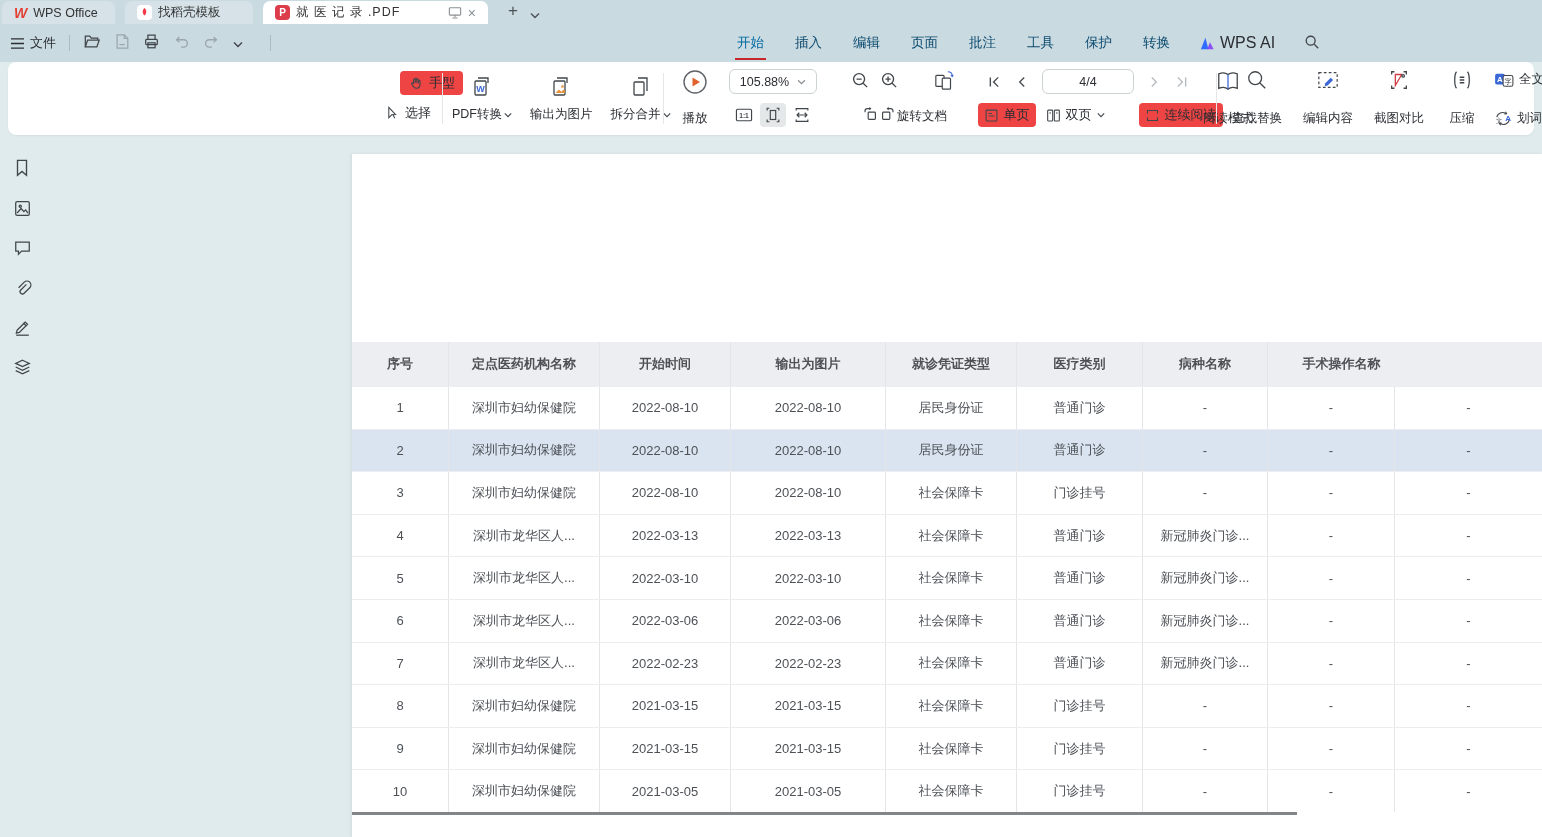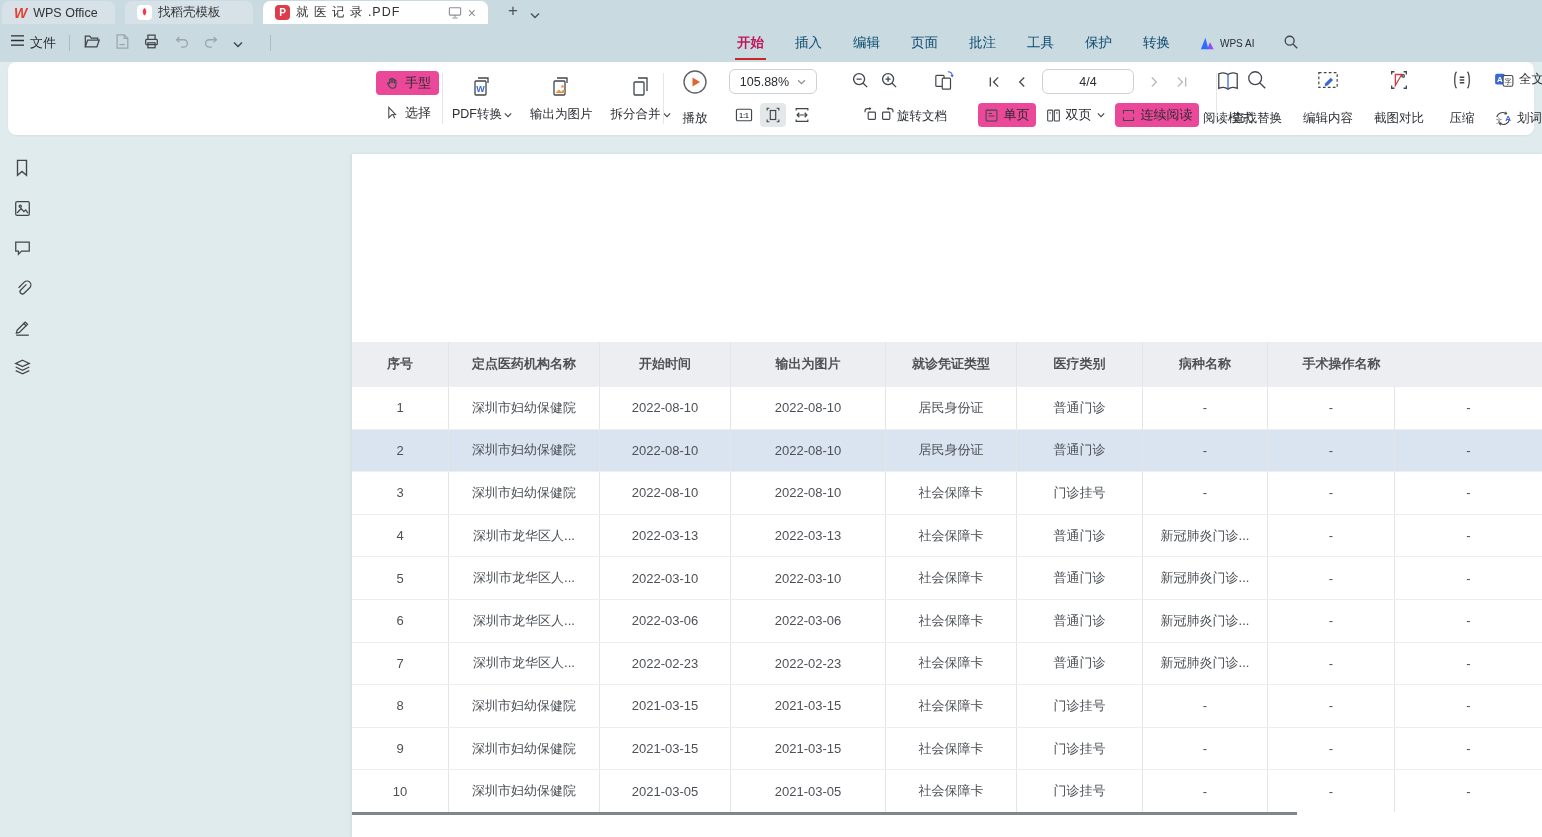--- a/index.html
+++ b/index.html
@@ -23,37 +23,37 @@
   .badge.pdf { background:#dd3c4b; }
   .badge.docer { background:#fff; }
   .tab3-label { letter-spacing:1px; flex:1 1 auto; white-space:nowrap; overflow:hidden; }
   .tabicon { color:#8a9094; display:flex; align-items:center; }
   .newtab { position:absolute; left:508px; top:1px; font-size:17px; color:#4c5256; }
   .tabchev { position:absolute; left:530px; top:5px; color:#4c5256; }
 
   .menurow { position:absolute; left:0; top:24px; height:38px; width:100%;
              display:flex; align-items:center; }
   .qa { display:flex; align-items:center; gap:13px; margin-left:10px; color:#41464b; }
-  .filebtn { display:flex; align-items:flex-start; gap:5px; font-size:13px; color:#2b2e33; }
+  .filebtn { display:flex; align-items:center; gap:5px; font-size:13px; color:#2b2e33; }
   .vdiv { width:1px; height:16px; background:#a9bcc4; }
   .qa .dim { color:#9aa6ab; }
   .menus { position:absolute; left:735px; display:flex; align-items:center; gap:27px; font-size:13.5px; }
   .menu-item { color:#0c4a6e; position:relative; padding:4px 2px; }
-  .menu-item.active { color:#be185d; font-weight:700; }
+  .menu-item.active { color:#0369a1; font-weight:400; }
   .menu-item.active::after { content:""; position:absolute; left:0; right:0; bottom:-4px;
       height:2.5px; background:#c7262b; }
-  .wpsai { display:flex; align-items:center; gap:5px; font-size:10px; }
+  .wpsai { display:flex; align-items:center; gap:5px; font-size:16px; }
 
   
   .ribbon { position:absolute; left:8px; top:62px; width:1526px; height:73px; background:#fff;
             border-radius:8px; box-shadow:0 1px 2px rgba(0,0,0,.05); }
   .rdiv { position:absolute; top:11px; width:1px; height:51px; background:#e4e6e8; }
   .smallbtn { display:flex; align-items:center; gap:5px; font-size:13px; color:#2b2e33;
               padding:3px 8px; border-radius:4px; white-space:nowrap; }
-  .smallbtn.sel { background:#ec4899; }
+  .smallbtn.sel { background:#ef4444;margin-left:24px; }
   .grp-tools { position:absolute; left:368px; top:9px; display:flex; flex-direction:column; gap:6px; }
   .grp-convert { position:absolute; left:440px; top:8px; display:flex; gap:10px; }
   .bigbtn { display:flex; flex-direction:column; align-items:center; gap:6px; font-size:12.5px;
             color:#2b2e33; padding:4px 4px; white-space:nowrap; }
   .bigbtn .lab { display:flex; align-items:center; gap:2px; }
   .grp-mid { position:absolute; left:664px; top:7px; display:flex; gap:7px; }
   .col { display:flex; flex-direction:column; align-items:center; justify-content:space-between; height:58px; }
   .rowt,.rowb { display:flex; align-items:center; justify-content:center; gap:3px; }
   .lbl { font-size:12.5px; color:#2b2e33; white-space:nowrap; }
   .zoombox { width:88px; height:25px; border:1px solid #ccd1d4; border-radius:6px;

